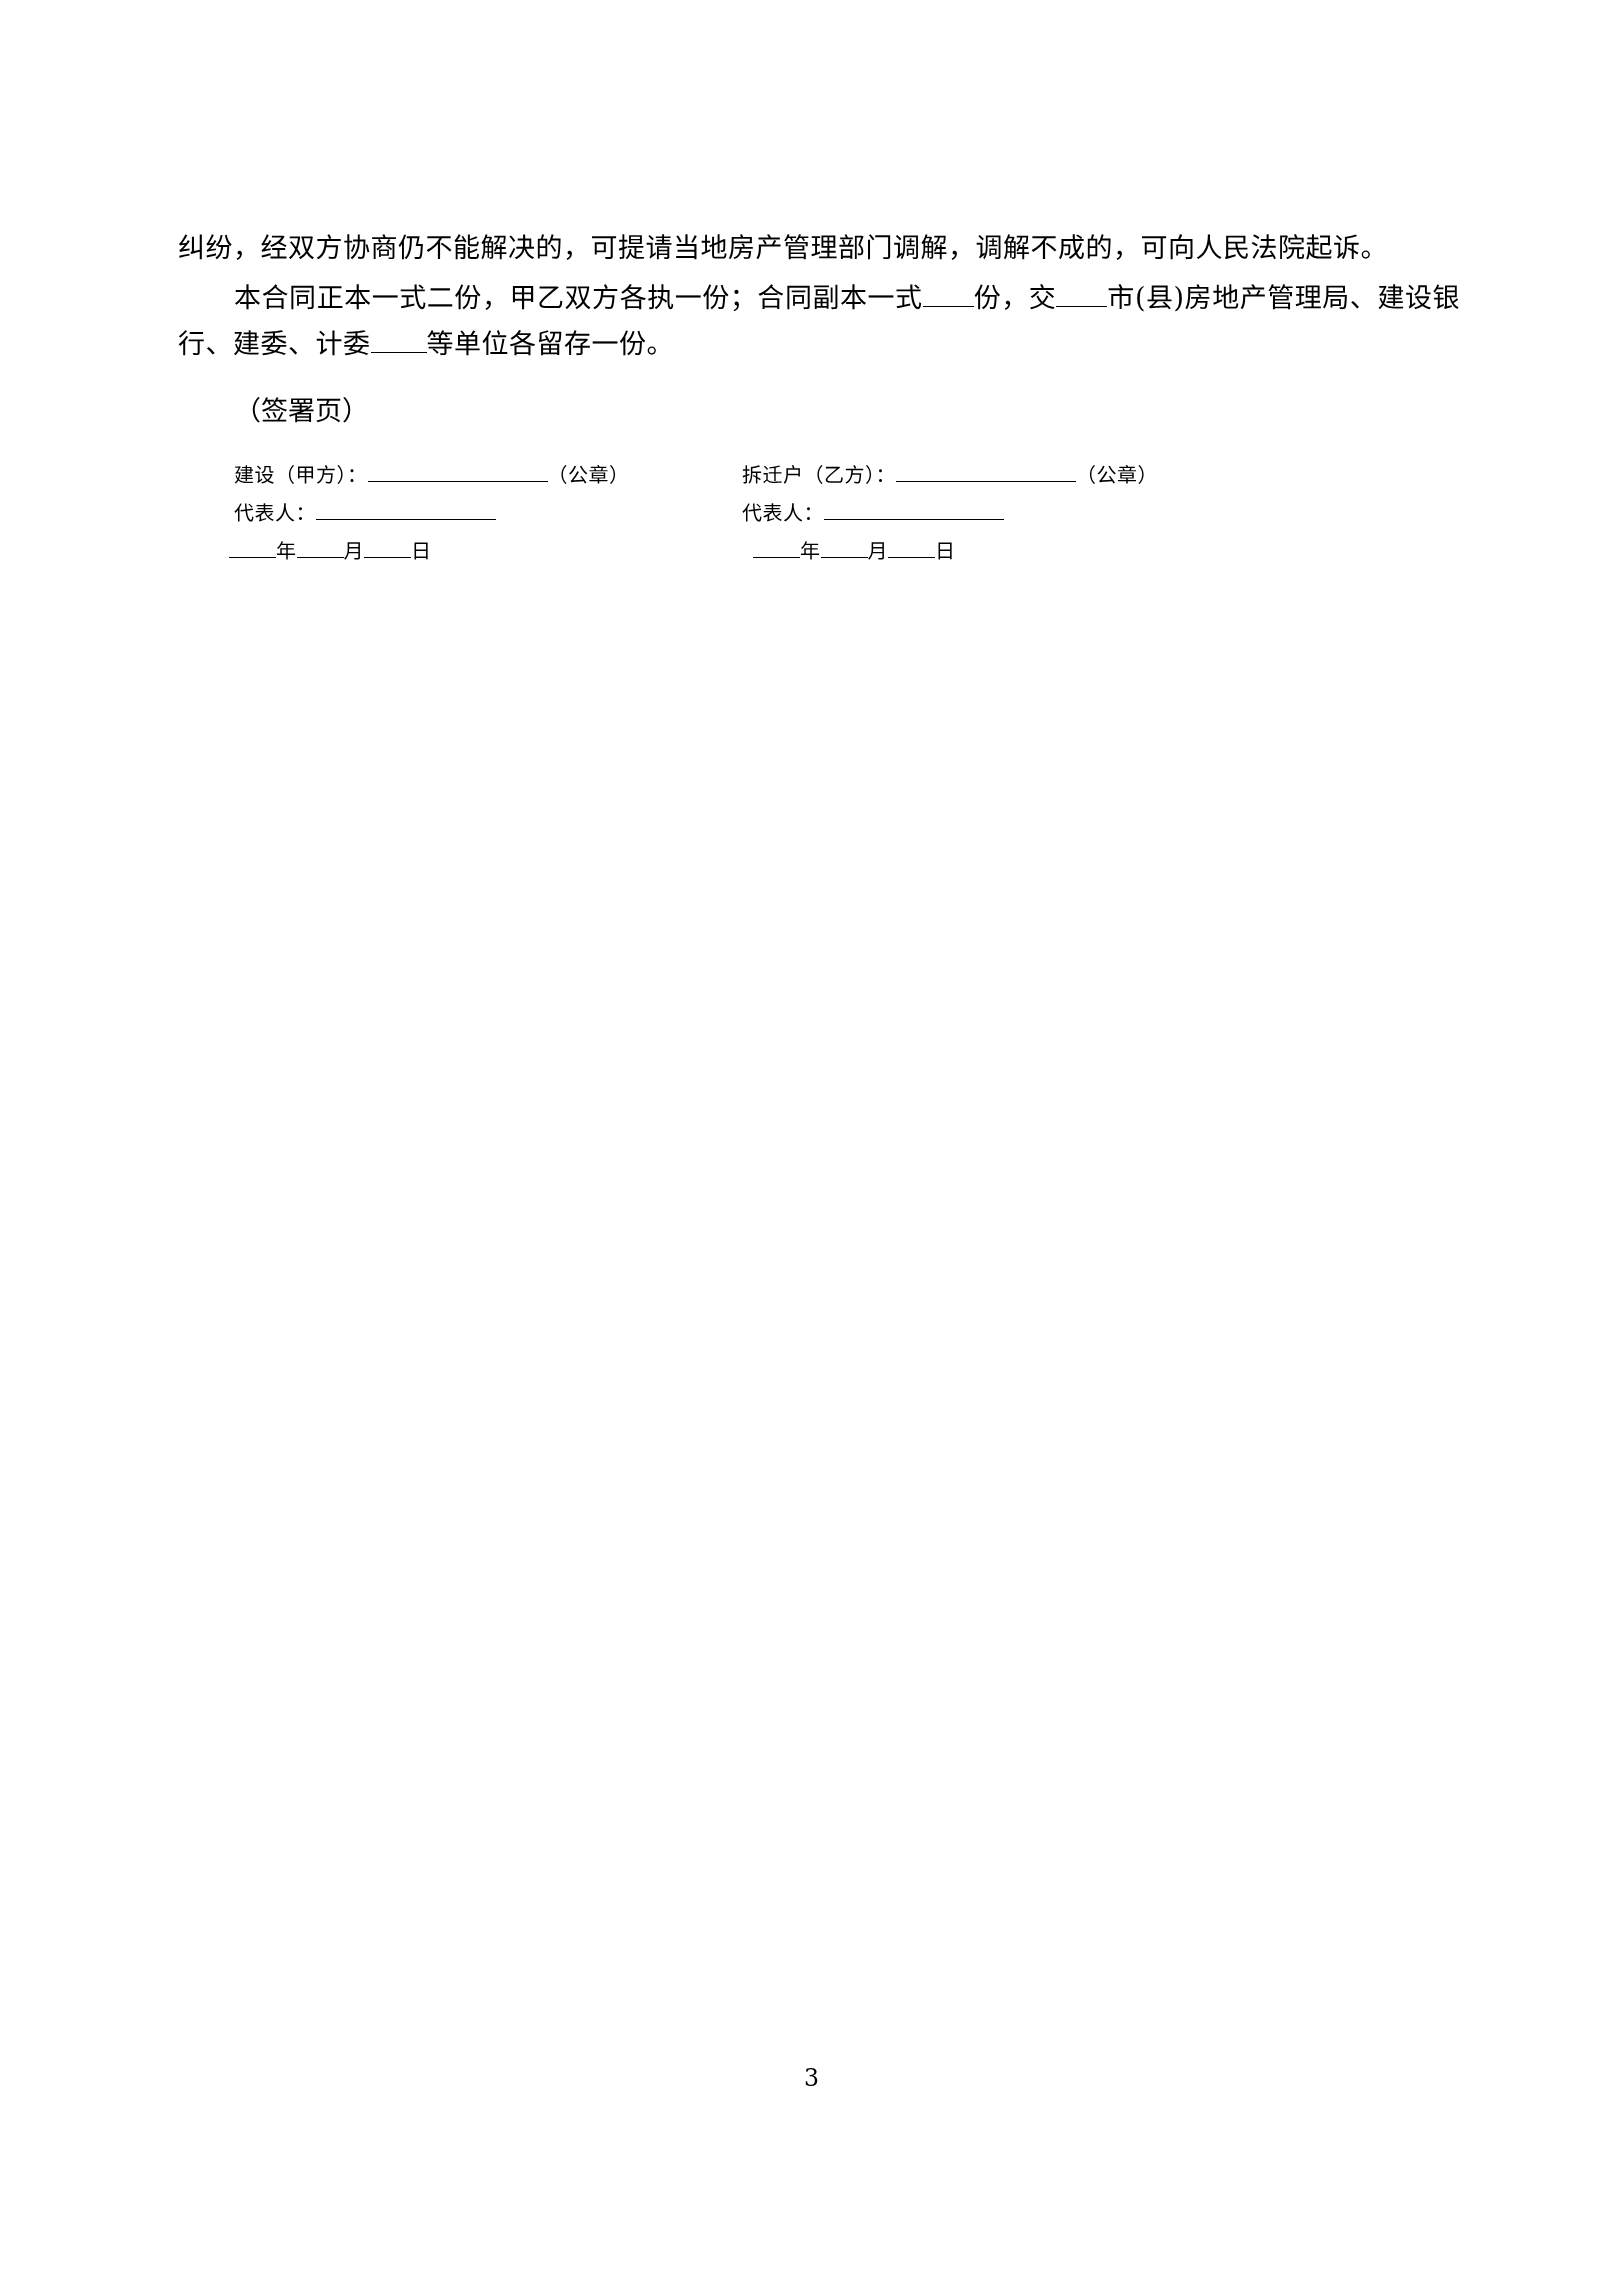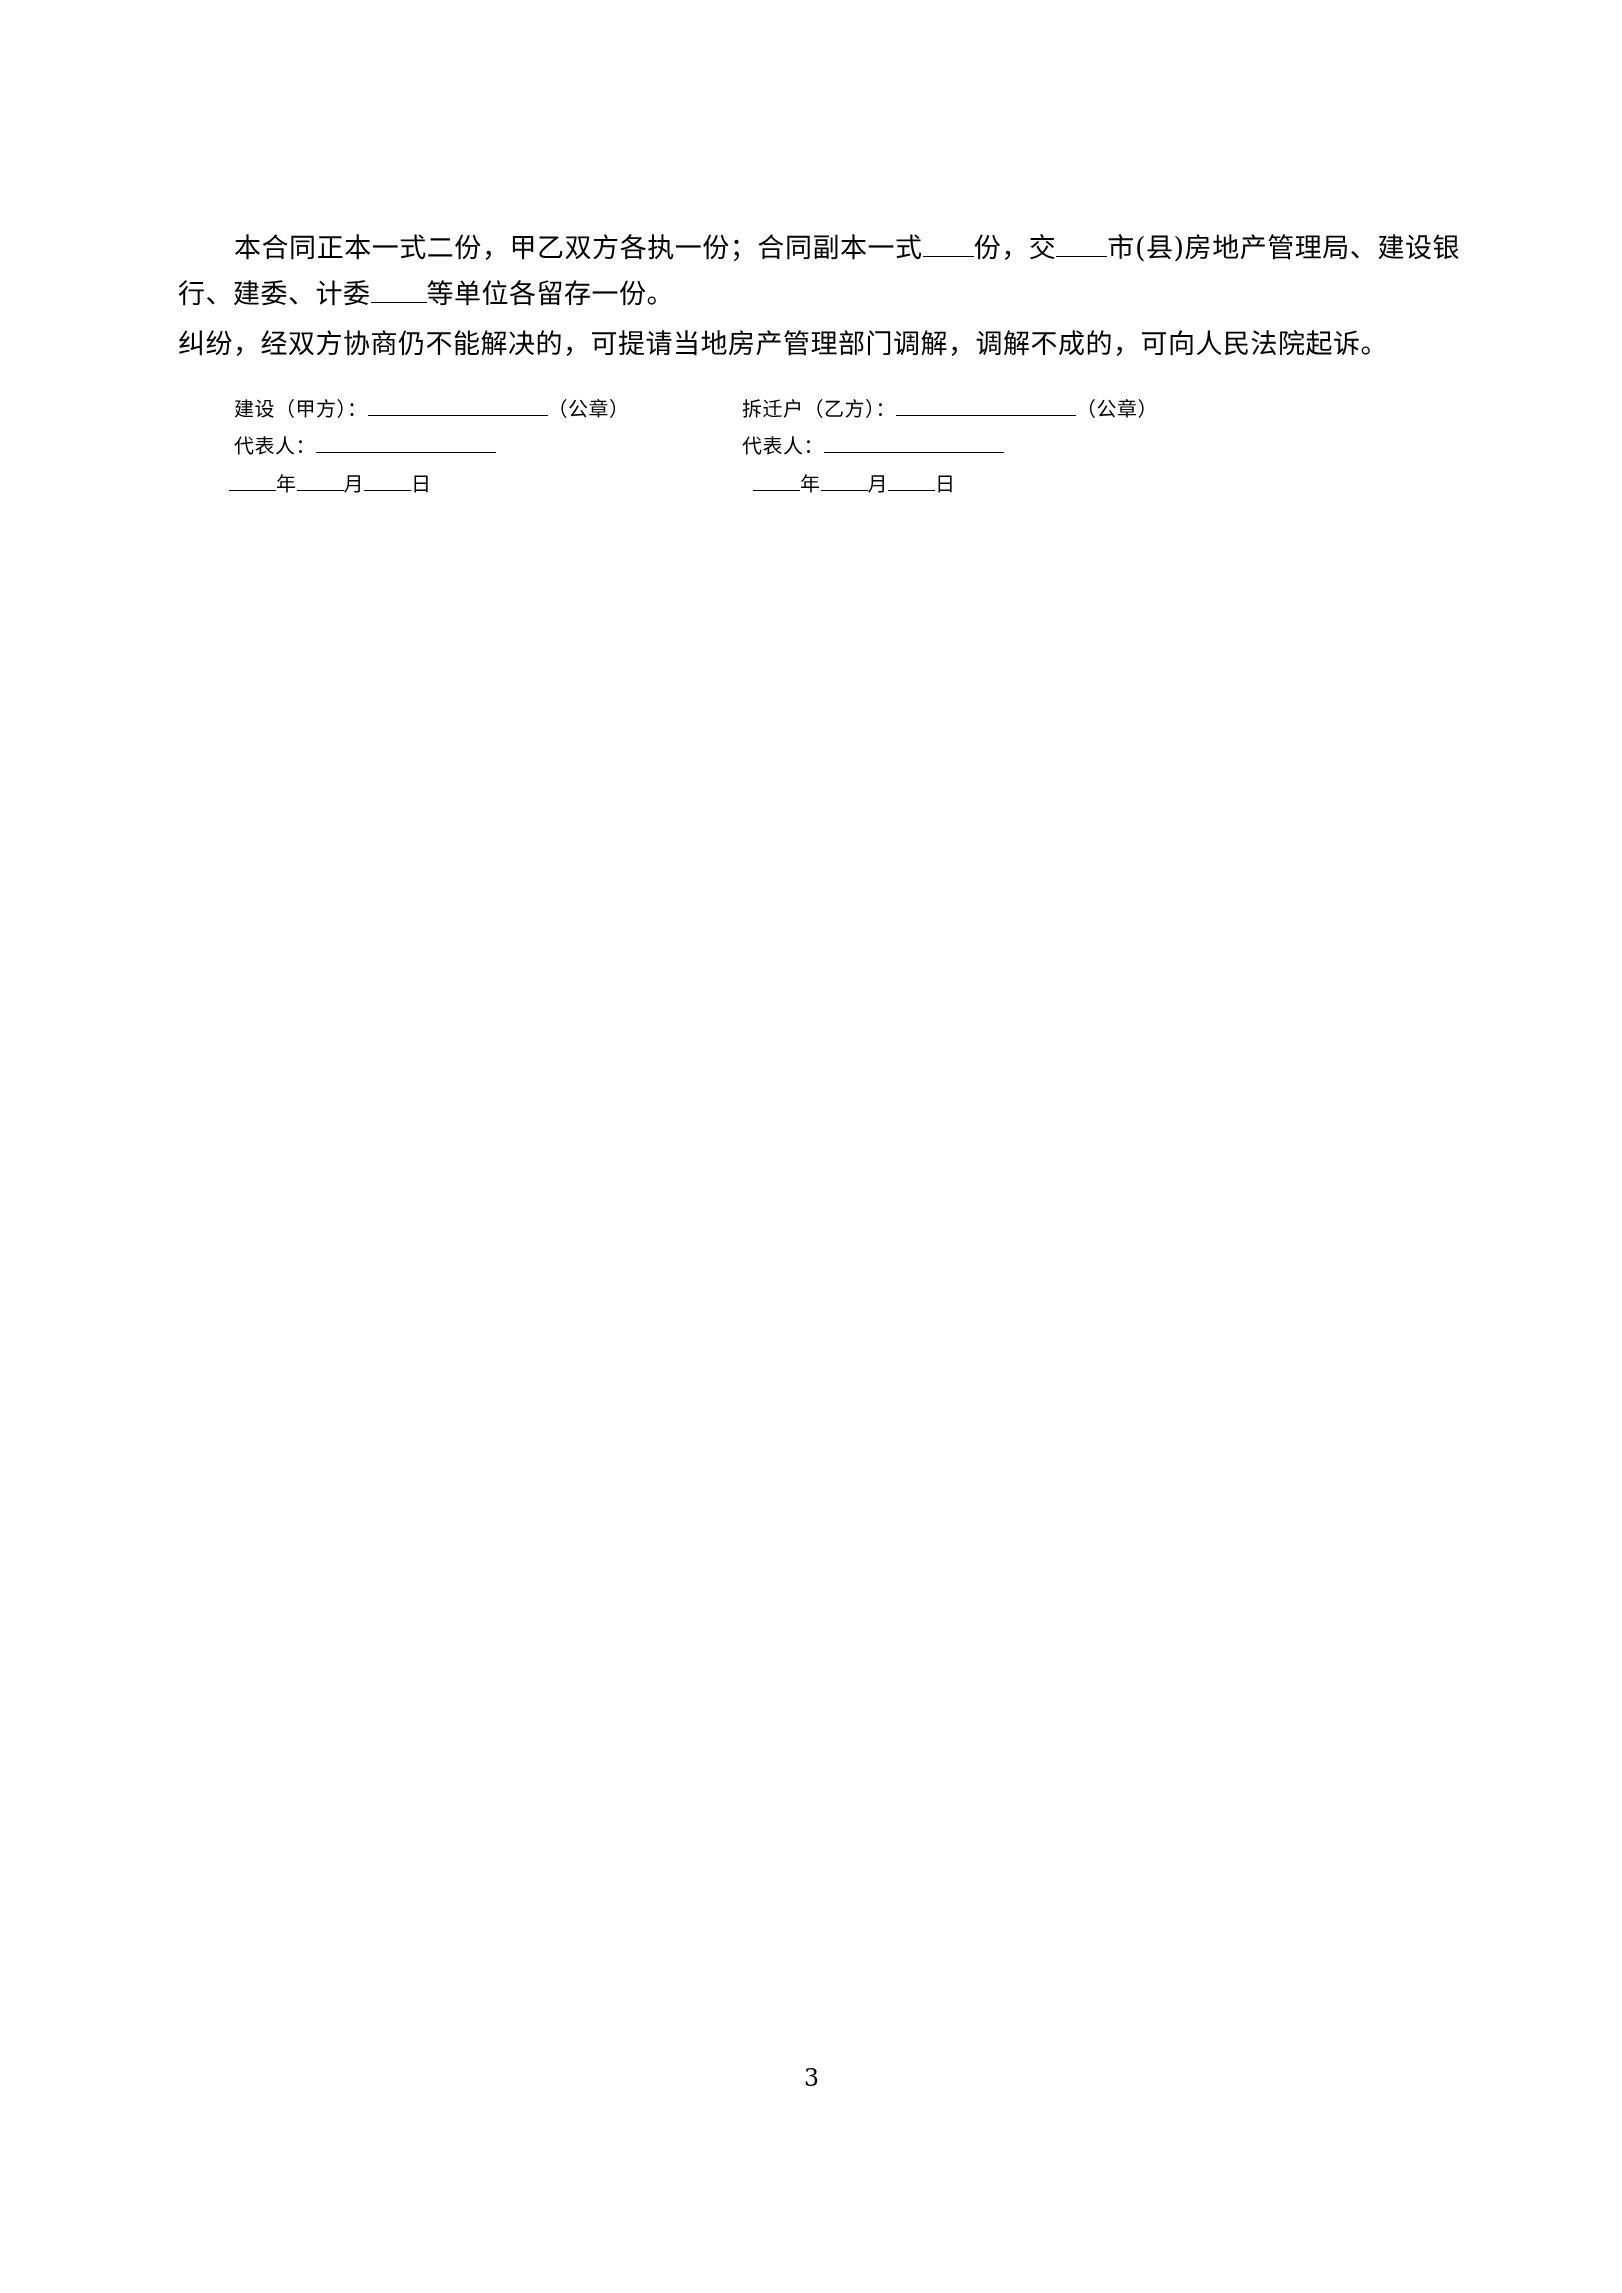--- a/index.html
+++ b/index.html
@@ -90,24 +90,25 @@
     font-family: "DejaVu Serif", "Liberation Serif", serif;
   }
 </style>
 </head>
 <body>
 
 <div class="page">
 
   <div class="content">
 
+    <p class="para">纠纷，经双方协商仍不能解决的，可提请当地房产管理部门调解，调解不成的，可向人民法院起诉。</p>
+
     <p class="para indent"><span>本合同正本一式二份，甲乙双方各执一份；合同副本一式</span><span class="blank b-short"></span><span>份，交</span><span class="blank b-short"></span><span>市(县)房地产管理局、建设银行、建委、计委</span><span class="blank b-mid"></span><span>等单位各留存一份。</span></p>
 
-    <p class="para">纠纷，经双方协商仍不能解决的，可提请当地房产管理部门调解，调解不成的，可向人民法院起诉。</p>
-
+    <p class="signature-page-label">（签署页）</p>
 
     <div class="sig-block">
 
       <div class="sig-row">
         <div class="sig-col-left"><span>建设（甲方）：</span><span class="blank b-long"></span><span>（公章）</span></div>
         <div class="sig-col-right"><span>拆迁户（乙方）：</span><span class="blank b-long"></span><span>（公章）</span></div>
       </div>
 
       <div class="sig-row">
         <div class="sig-col-left"><span>代表人：</span><span class="blank b-long"></span></div>

